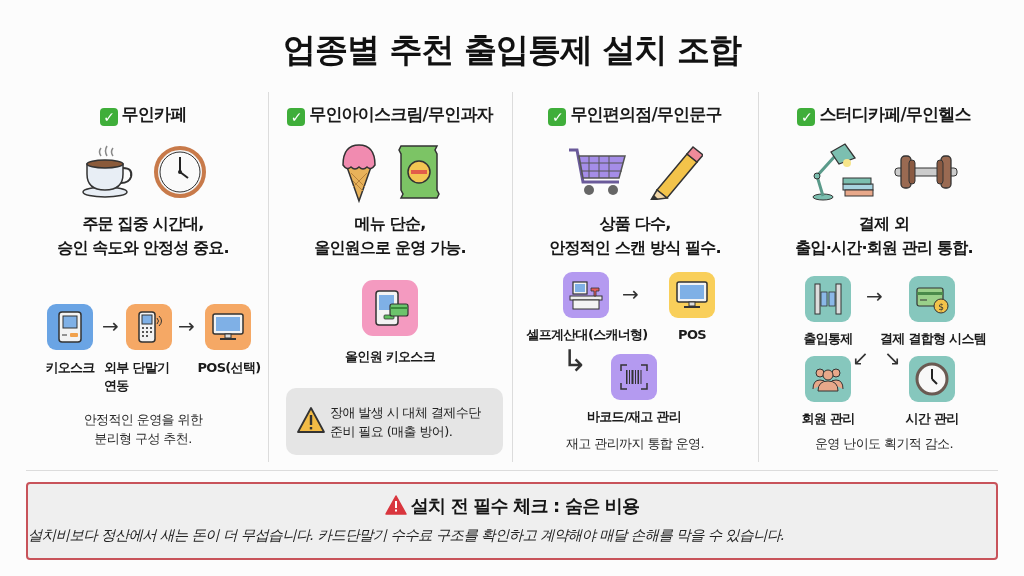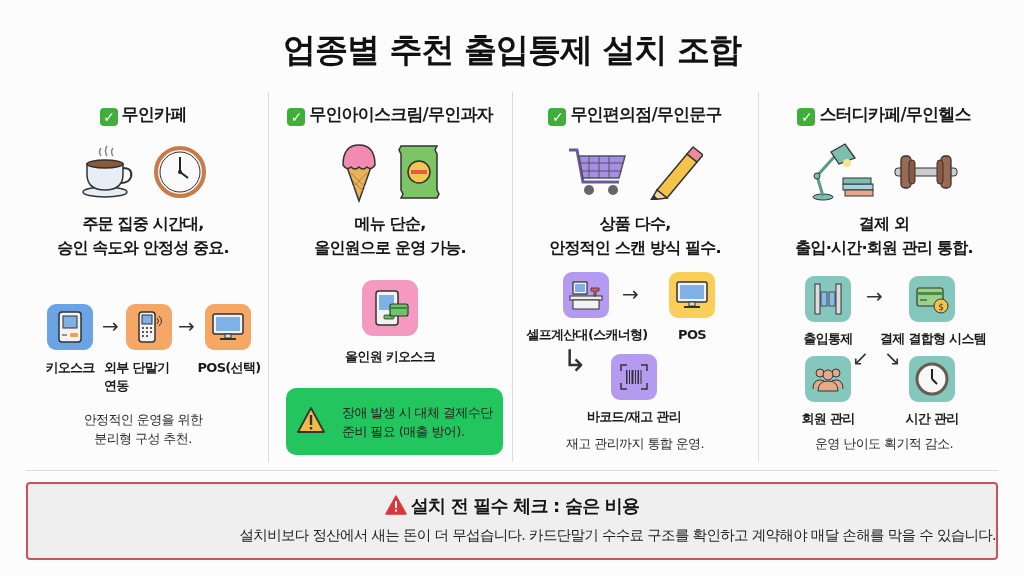--- a/index.html
+++ b/index.html
@@ -43,35 +43,35 @@
   .node-label {
     font-size: 13px; font-weight: bold; letter-spacing: -0.7px; line-height: 18px; margin-top: 4px; white-space: nowrap; color: #1b1b1b;
   }
   .arrow { position: absolute; font-size: 20px; color: #333; }
   .note {
     position: absolute; left: 0; width: 100%; text-align: center;
     font-size: 13px; line-height: 19px; letter-spacing: -0.6px; color: #2a2a2a;
   }
   .warnbox {
     position: absolute; left: 18px; width: 217px; top: 296px; height: 67px;
-    background: #22c55e; border-radius: 10px; display: flex; align-items: center; padding-left: 10px; gap: 16px;
+    background: #e5e5e5; border-radius: 10px; display: flex; align-items: center; padding-left: 10px; gap: 4px;
   }
   .warnbox-text { font-size: 13px; line-height: 19px; letter-spacing: -0.6px; color: #222; }
   .hsep { position: absolute; left: 26px; top: 470px; width: 972px; height: 1px; background: #dcdcdc; }
   .banner {
     position: absolute; left: 26px; top: 482px; width: 972px; height: 78px;
     border: 2px solid #c8535a; border-radius: 4px; background: #efefef;
   }
   .banner-title {
     position: absolute; left: 0; width: 100%; top: 10px; text-align: center;
     font-size: 18px; font-weight: bold; letter-spacing: -0.8px; color: #151515;
   }
   .banner-text {
-    position: absolute; left: 0; width: 100%; top: 42px; text-align: right;
-    font-size: 14.5px; letter-spacing: -0.7px; color: #222;
+    position: absolute; left: 0; width: 100%; top: 42px; text-align: left;
+    font-size: 14.5px; letter-spacing: -0.7px; color: #222; font-style: italic;
   }
 </style>
 </head>
 <body>
 
 <div class="title">업종별 추천 출입통제 설치 조합</div>
 
 <div class="divider" style="left:268px"></div>
 <div class="divider" style="left:512px"></div>
 <div class="divider" style="left:758px"></div>

